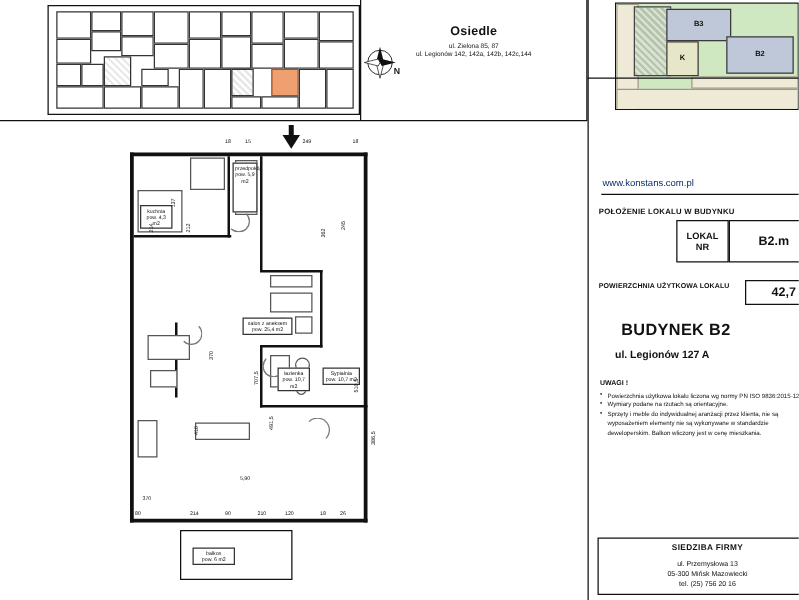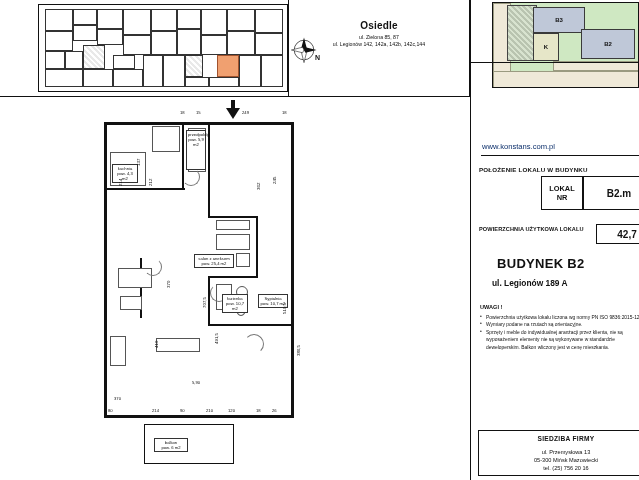--- a/index.html
+++ b/index.html
@@ -192,21 +192,21 @@
       </div>
       <div class="cellb nrval">B2.m</div>
     </div>
 
     <div id="powrow">
       <div class="lbl">POWIERZCHNIA UŻYTKOWA LOKALU</div>
       <div class="val">42,7</div>
     </div>
 
     <div id="budynek">BUDYNEK B2</div>
-    <div id="adres">ul. Legionów 189 A</div>
+    <div id="adres">ul. Legionów 127 A</div>
 
     <div id="uwagi">
       <div class="hd">UWAGI !</div>
       <ul>
         <li>Powierzchnia użytkowa lokalu liczona wg normy PN ISO 9836:2015-12</li>
         <li>Wymiary podane na rzutach są orientacyjne.</li>
         <li>Sprzęty i meble do indywidualnej aranżacji przez klienta, nie są wyposażeniem elementy nie są wykonywane w standardzie deweloperskim. Balkon wliczony jest w cenę mieszkania.</li>
       </ul>
     </div>
 

